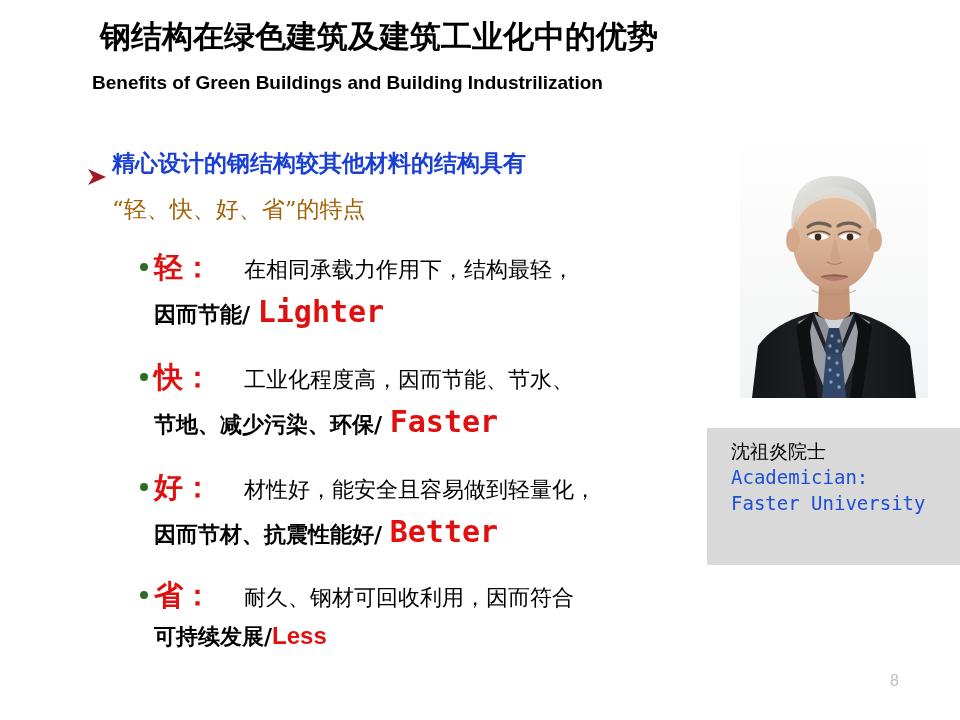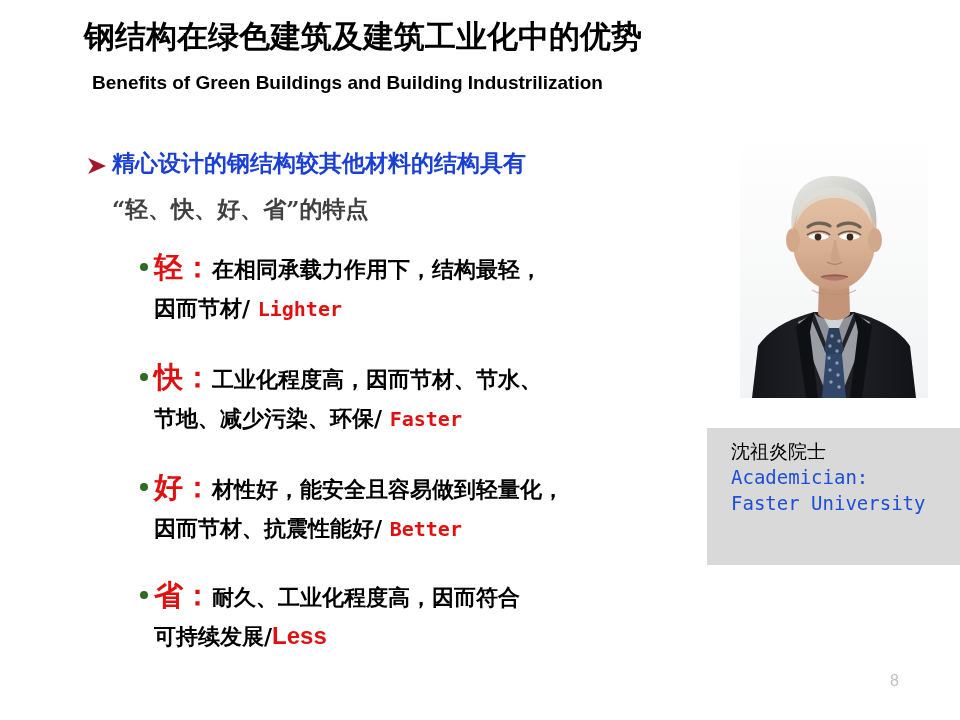--- a/index.html
+++ b/index.html
@@ -12,21 +12,21 @@
     width: 960px;
     height: 720px;
     background: #ffffff;
     overflow: hidden;
     font-family: "Liberation Sans", sans-serif;
   }
 
   
   .title-cn {
     position: absolute;
-    left: 84px;
+    left: 100px;
     top: 16px;
     font-family: "Liberation Sans", sans-serif;
     font-size: 31px;
     font-weight: bold;
     color: #000000;
     letter-spacing: 0px;
     white-space: nowrap;
   }
   .title-en {
     position: absolute;
@@ -41,42 +41,42 @@
 
   
   .lvl1 {
     position: absolute;
     left: 86px;
     top: 140px;
     width: 600px;
   }
   .lvl1-row {
     display: flex;
-    align-items: center;
+    align-items: flex-end;
   }
   .arrow-marker {
     width: 26px;
     flex: 0 0 26px;
     padding-top: 6px;
     line-height: 1;
   }
   .arrow-marker svg { display: block; }
   .lvl1-text {
     font-family: "DejaVu Serif", "Liberation Serif", serif;
     font-size: 23px;
     font-weight: bold;
     color: #1a3fd4;
     line-height: 46px;
   }
   .lvl1-line2 {
     margin-left: 26px;
     font-family: "DejaVu Serif", "Liberation Serif", serif;
     font-size: 23px;
-    font-weight: bold;
-    color: #404040;
+    font-weight: normal;
+    color: #a16207;
     line-height: 46px;
   }
 
   
   .lvl2 {
     position: absolute;
     left: 140px;
     width: 560px;
   }
   .lvl2-row {
@@ -99,36 +99,37 @@
   .kw {
     font-family: "DejaVu Serif", "Liberation Serif", serif;
     font-size: 29px;
     font-weight: bold;
     color: #e01010;
     white-space: nowrap;
   }
   .cn-body {
     font-family: "DejaVu Serif", "Liberation Serif", serif;
     font-size: 22px;
-    font-weight: bold;
-    color: #000000;
-    white-space: nowrap;
+    font-weight: normal;
+    color: #000000;
+    white-space: nowrap;
+    margin-left: 32px;
   }
   .line2 {
     margin-left: 14px;
     margin-top: 6px;
     font-family: "DejaVu Serif", "Liberation Serif", serif;
     font-size: 22px;
     font-weight: bold;
     color: #000000;
     white-space: nowrap;
   }
   .en-mono {
     font-family: "DejaVu Sans Mono", "Liberation Mono", monospace;
-    font-size: 20px;
+    font-size: 30px;
     font-weight: bold;
     color: #e01010;
   }
   .en-sans {
     font-family: "Liberation Sans", sans-serif;
     font-size: 24px;
     font-weight: bold;
     color: #e01010;
   }
 
@@ -202,31 +203,31 @@
 
   <div class="lvl2" style="top:248px;">
     <div class="lvl2-row">
       <span class="dot-marker">
           <i></i>
         </span>
       <span class="kw">轻：</span>
       <span class="cn-body">在相同承载力作用下，结构最轻，</span>
     </div>
     <div class="line2">
-      <span>因而节材/ </span><span class="en-mono">Lighter</span>
+      <span>因而节能/ </span><span class="en-mono">Lighter</span>
     </div>
   </div>
 
   <div class="lvl2" style="top:358px;">
     <div class="lvl2-row">
       <span class="dot-marker">
           <i></i>
         </span>
       <span class="kw">快：</span>
-      <span class="cn-body">工业化程度高，因而节材、节水、</span>
+      <span class="cn-body">工业化程度高，因而节能、节水、</span>
     </div>
     <div class="line2">
       <span>节地、减少污染、环保/ </span><span class="en-mono">Faster</span>
     </div>
   </div>
 
   <div class="lvl2" style="top:468px;">
     <div class="lvl2-row">
       <span class="dot-marker">
           <i></i>
@@ -238,21 +239,21 @@
       <span>因而节材、抗震性能好/ </span><span class="en-mono">Better</span>
     </div>
   </div>
 
   <div class="lvl2" style="top:576px;">
     <div class="lvl2-row">
       <span class="dot-marker">
           <i></i>
         </span>
       <span class="kw">省：</span>
-      <span class="cn-body">耐久、工业化程度高，因而符合</span>
+      <span class="cn-body">耐久、钢材可回收利用，因而符合</span>
     </div>
     <div class="line2">
       <span>可持续发展/</span><span class="en-sans">Less</span>
     </div>
   </div>
 
   <div class="photo">
     <svg width="188" height="266" viewBox="0 0 188 266">
       <defs>
         <linearGradient id="bgGrad" x1="0" y1="0" x2="0" y2="1">

